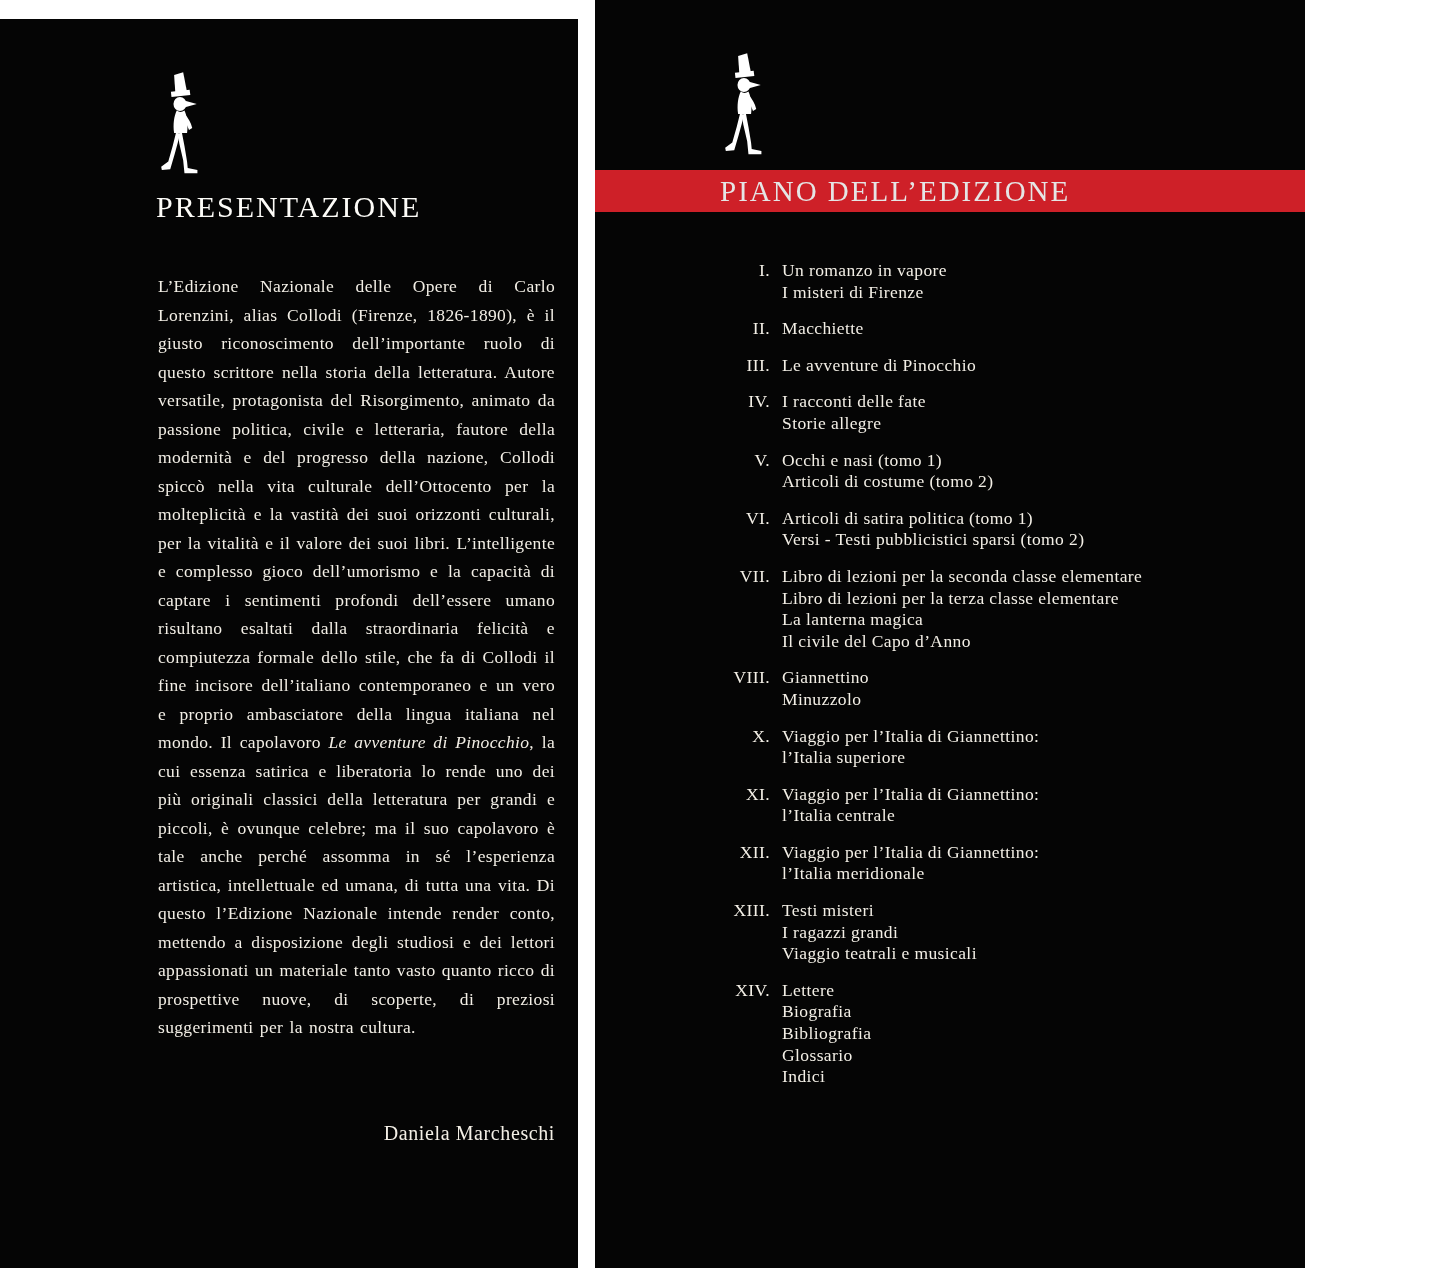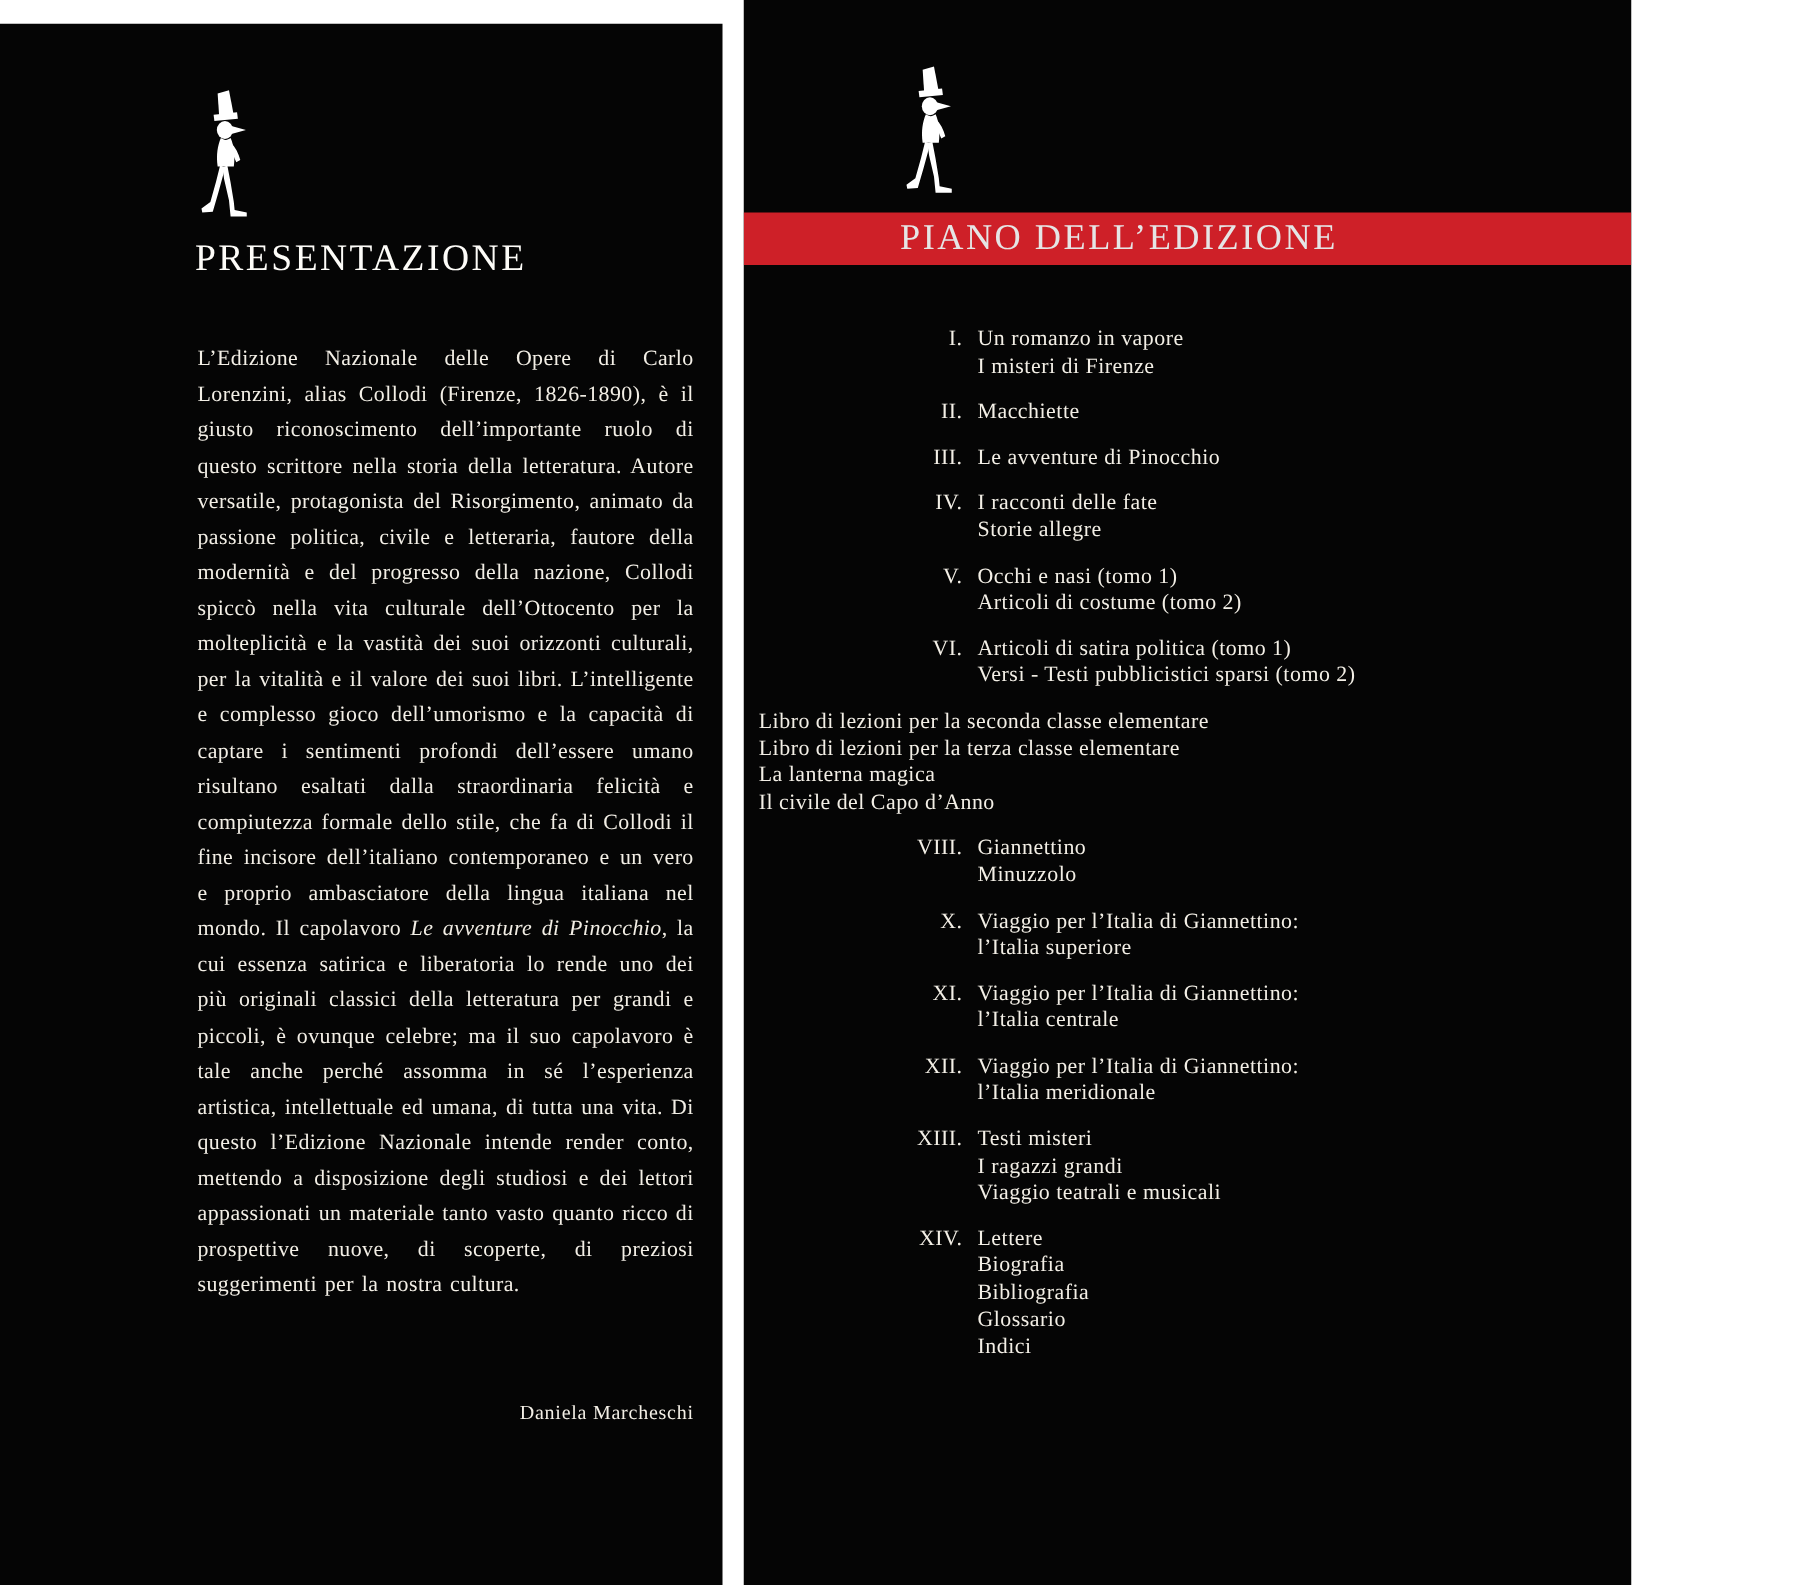--- a/index.html
+++ b/index.html
@@ -61,21 +61,21 @@
     color: #f3efe6;
   }
   .body-text em { font-style: italic; }
 
   .signature {
     position: absolute;
     left: 158px;
     top: 1103px;
     width: 397px;
     text-align: right;
-    font-size: 16px;
+    font-size: 20px;
     letter-spacing: 0.6px;
     color: #f3efe6;
   }
 
   
   .red-band {
     position: absolute;
     left: 0;
     right: 0;
     top: 170px;
@@ -206,20 +206,21 @@
 
       <div class="edition-item">
         <div class="numeral">VI.</div>
         <div class="lines">
           <div>Articoli di satira politica (tomo 1)</div>
           <div>Versi - Testi pubblicistici sparsi (tomo 2)</div>
         </div>
       </div>
 
       <div class="edition-item">
+        <div class="numeral">VII.</div>
         <div class="lines">
           <div>Libro di lezioni per la seconda classe elementare</div>
           <div>Libro di lezioni per la terza classe elementare</div>
           <div>La lanterna magica</div>
           <div>Il civile del Capo d’Anno</div>
         </div>
       </div>
 
       <div class="edition-item">
         <div class="numeral">VIII.</div>

